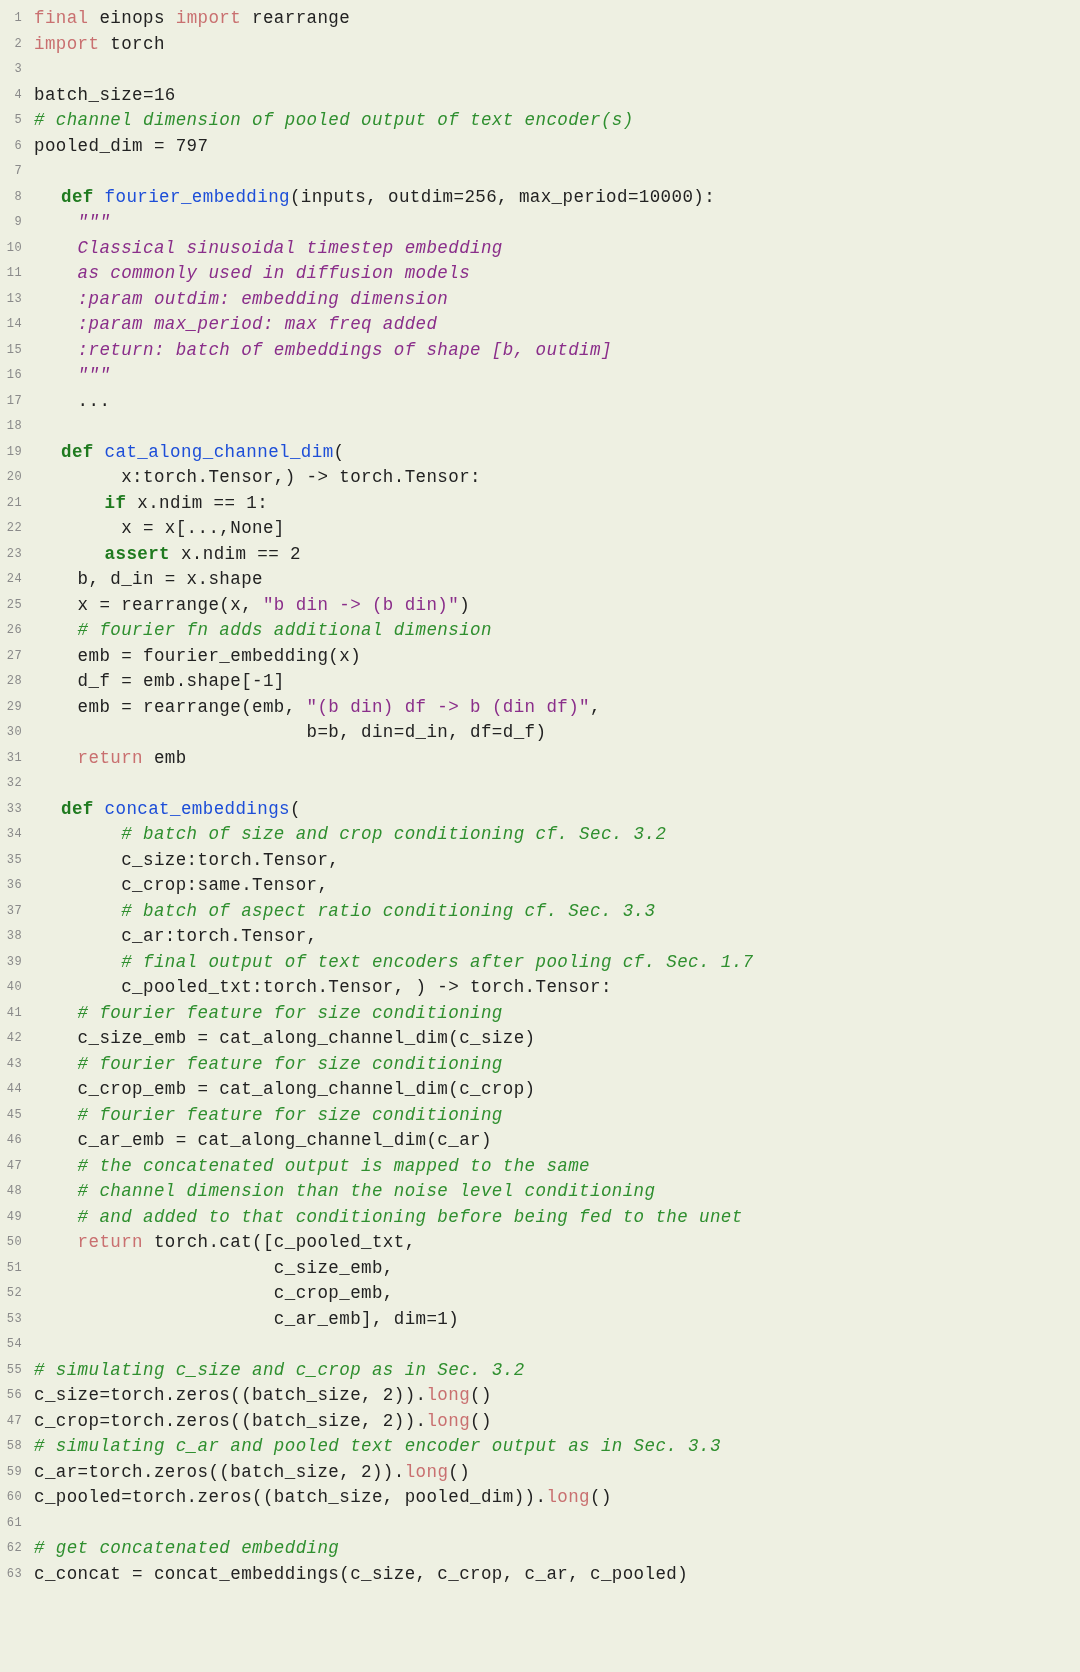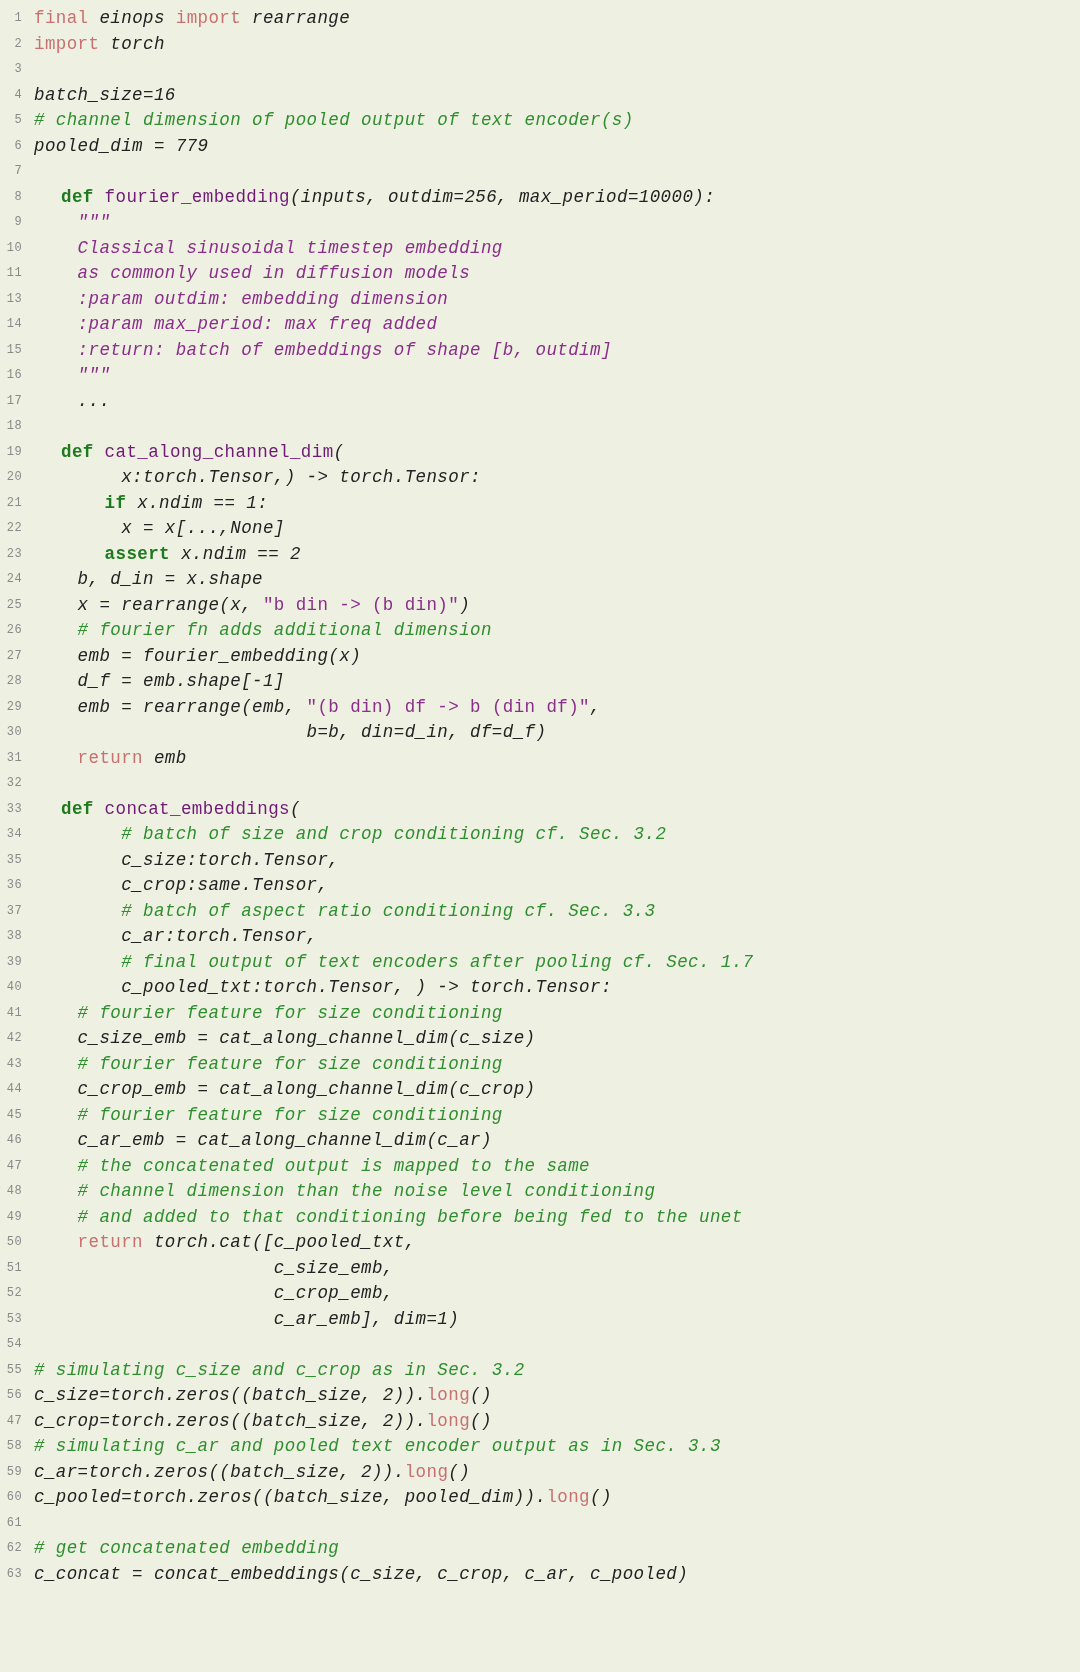--- a/index.html
+++ b/index.html
@@ -25,24 +25,24 @@
     user-select:none;
     min-width:28px;
   }
   .code {
     display:table-cell;
     white-space:pre;
     vertical-align:top;
   }
   .kw  { color:#1f7a1f; font-weight:bold;margin-left:27px; }   
   .kwr { color:#c97070; }                     
-  .fn  { color:#701a75; }                     
+  .fn  { color:#1d4ed8; }                     
   .cm  { color:#2f8f2f; font-style:italic; }  
   .st  { color:#8a2e8a; }
-  .id  { color:#222;font-style:italic; }
+  .id  { color:#222; }
   .long{ color:#c97070; }                     
   .doc { color:#8a2e8a; font-style:italic; }
 </style>
 </head>
 <body>
 
 <div class="code-block">
     <div class="row">
       <span class="ln">1</span>
       <span class="code"><span class="kwr">final </span><span class="id">einops </span><span class="kwr">import </span><span class="id">rearrange</span></span>
@@ -58,21 +58,21 @@
     <div class="row">
       <span class="ln">4</span>
       <span class="code"><span class="id">batch_size=16</span></span>
     </div>
     <div class="row">
       <span class="ln">5</span>
       <span class="code"><span class="cm"># channel dimension of pooled output of text encoder(s)</span></span>
     </div>
     <div class="row">
       <span class="ln">6</span>
-      <span class="code"><span class="id">pooled_dim = 779</span></span>
+      <span class="code"><span class="id">pooled_dim = 797</span></span>
     </div>
     <div class="row">
       <span class="ln">7</span>
       <span class="code"><span class="id"></span></span>
     </div>
     <div class="row">
       <span class="ln">8</span>
       <span class="code"><span class="kw">def </span><span class="fn">fourier_embedding</span><span class="id">(inputs, outdim=256, max_period=10000):</span></span>
     </div>
     <div class="row">

